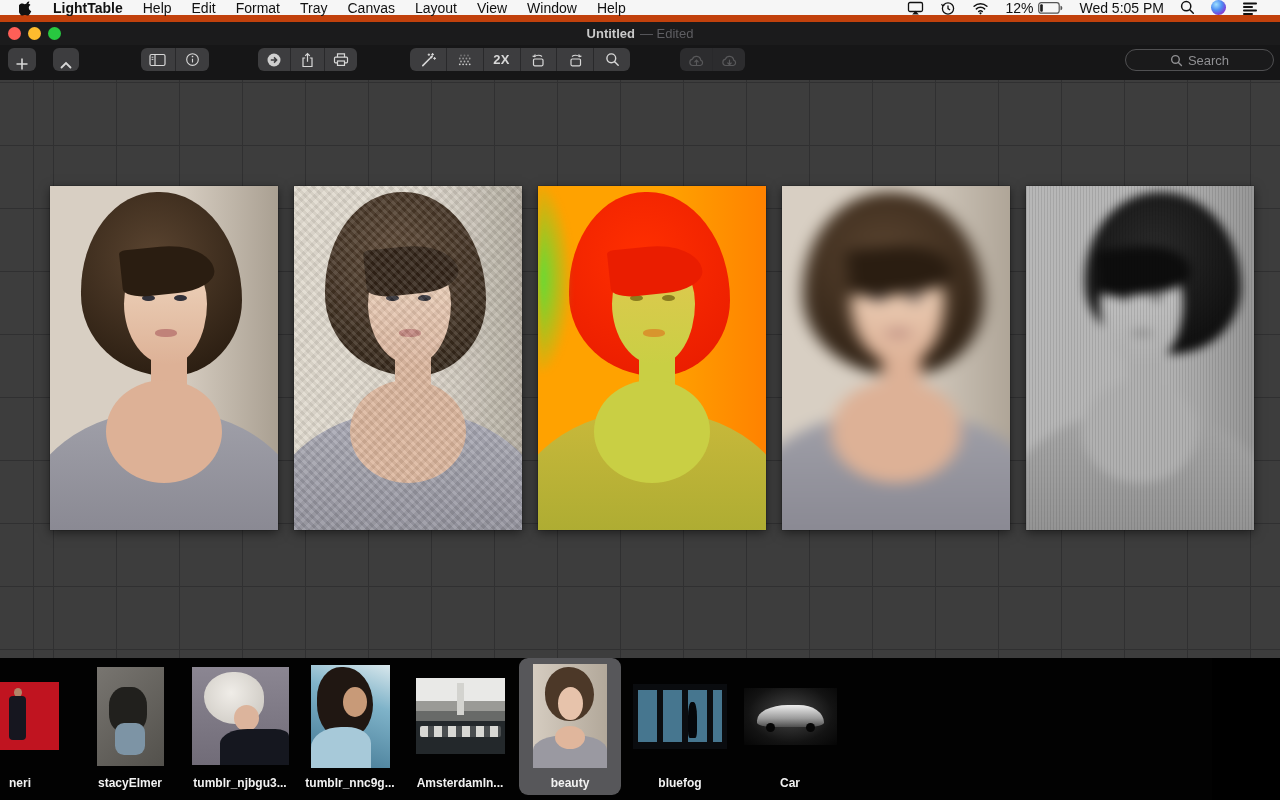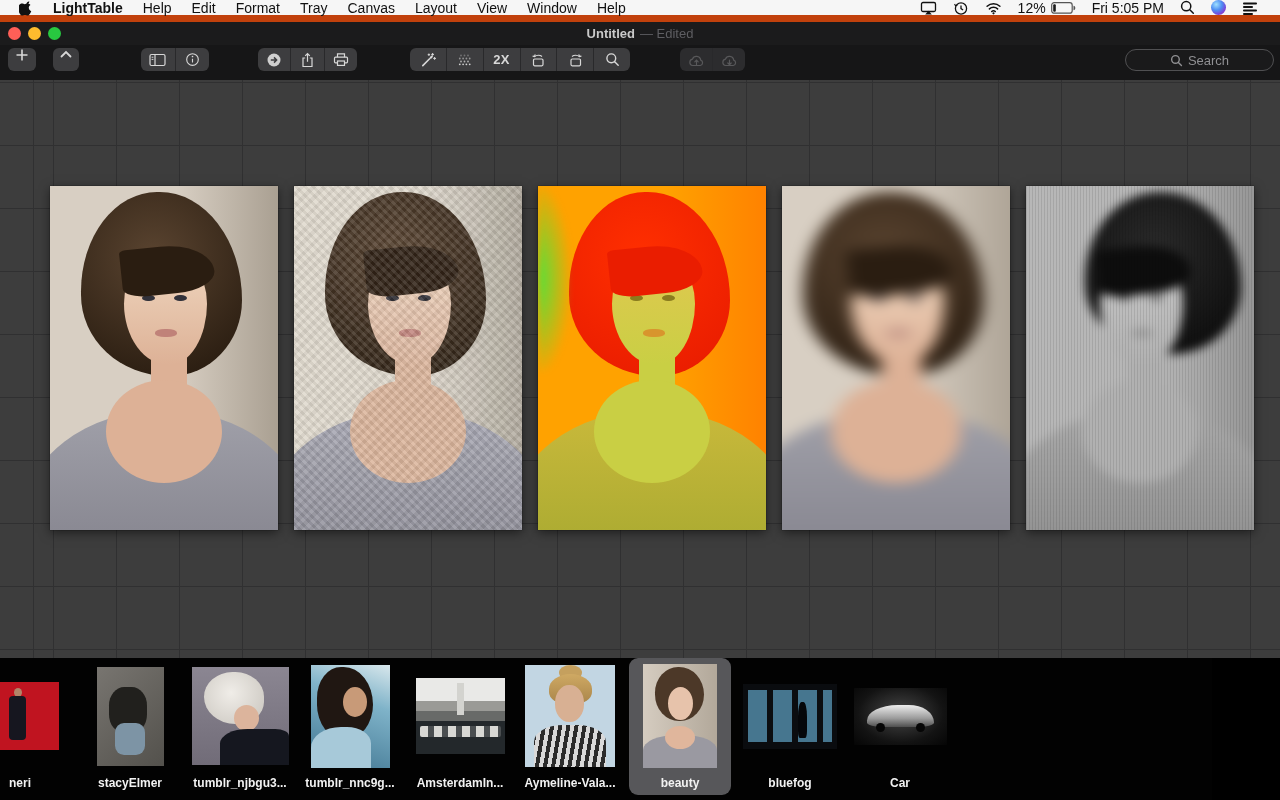--- a/index.html
+++ b/index.html
@@ -26,21 +26,21 @@
   .tl.yellow{left:28px;background:#febc2e;}
   .tl.green{left:48px;background:#28c840;}
   .win-title{position:absolute;top:22px;left:0;width:100%;height:23px;display:flex;align-items:center;justify-content:center;
     font-size:13px;gap:5px;}
   .wt-name{color:#c9c9c9;font-weight:bold;}
   .wt-edited{color:#5e5e62;}
 
   
   .toolbar{position:absolute;left:0;top:45px;width:1280px;height:35px;background:#161617;}
   .tb-btn,.tb-group{position:absolute;top:3px;height:23px;background:#3d3d3f;border-radius:6px;
-    display:flex;align-items:flex-start;justify-content:center;color:#d8d8d8;}
+    display:flex;align-items:flex-end;justify-content:center;color:#d8d8d8;}
   .tb-group{padding:0;}
   .seg{height:100%;display:flex;align-items:center;justify-content:center;flex:1;}
   .seg + .seg{border-left:1px solid #29292b;}
   .tb-group.disabled{background:#2c2c2e;color:#58585a;}
   .zoom2x{font-size:13px;font-weight:bold;letter-spacing:.5px;}
   .searchfield{position:absolute;top:4px;left:1125px;width:147px;height:20px;border:1px solid #505052;border-radius:11px;
     background:rgba(255,255,255,0.02);display:flex;align-items:center;justify-content:center;gap:5px;color:#8f8f92;font-size:13px;}
 
   svg{display:block;}
 
@@ -197,21 +197,21 @@
         </svg>
     </span>
     <span class="st-item">
       <span class="st-text">12%</span>
       <svg style="margin-left:5px" width="25" height="12" viewBox="0 0 25 12">
         <rect x="0.7" y="0.7" width="20.5" height="10.5" rx="2.5" fill="none" stroke="#555" stroke-width="1.2"></rect>
         <rect x="2.2" y="2.2" width="2.6" height="7.6" rx="1" fill="#1a1a1a"></rect>
         <path d="M22.5 3.8v4.4c1.2-.3 1.8-1.1 1.8-2.2s-.6-1.9-1.8-2.2z" fill="#555"></path>
         </svg>
     </span>
-    <span class="st-item st-text">Fri 5:05 PM</span>
+    <span class="st-item st-text">Wed 5:05 PM</span>
     <span class="st-item">
       <svg width="15" height="15" viewBox="0 0 15 15" fill="none" stroke="#111" stroke-width="1.5" stroke-linecap="round">
         <circle cx="6.2" cy="6.2" r="4.6"></circle>
           <line x1="9.8" y1="9.8" x2="13.3" y2="13.3"></line>
         </svg>
     </span>
     <span class="st-item">
         <span class="siri-orb"></span>
       </span>
     <span class="st-item">
@@ -515,33 +515,20 @@
       <div class="twrap">
             <div class="thumb t7">
         <div class="s tw"></div>
               <div class="s bt"></div>
             </div>
           </div>
       <div class="tlabel">AmsterdamIn...</div>
     </div>
       </div>
 
-    <div class="cell">
-        <div class="cell-inner">
-      <div class="twrap">
-            <div class="thumb t8">
-        <div class="s bn"></div>
-              <div class="s ha"></div>
-              <div class="s fa"></div>
-              <div class="s zb"></div>
-            </div>
-          </div>
-      <div class="tlabel">Aymeline-Vala...</div>
-    </div>
-      </div>
 
     <div class="cell selected">
         <div class="cell-inner">
       <div class="twrap">
             <div class="thumb t9">
         <div class="s hb"></div>
               <div class="s sb"></div>
               <div class="s cb"></div>
               <div class="s fb"></div>
             </div>

